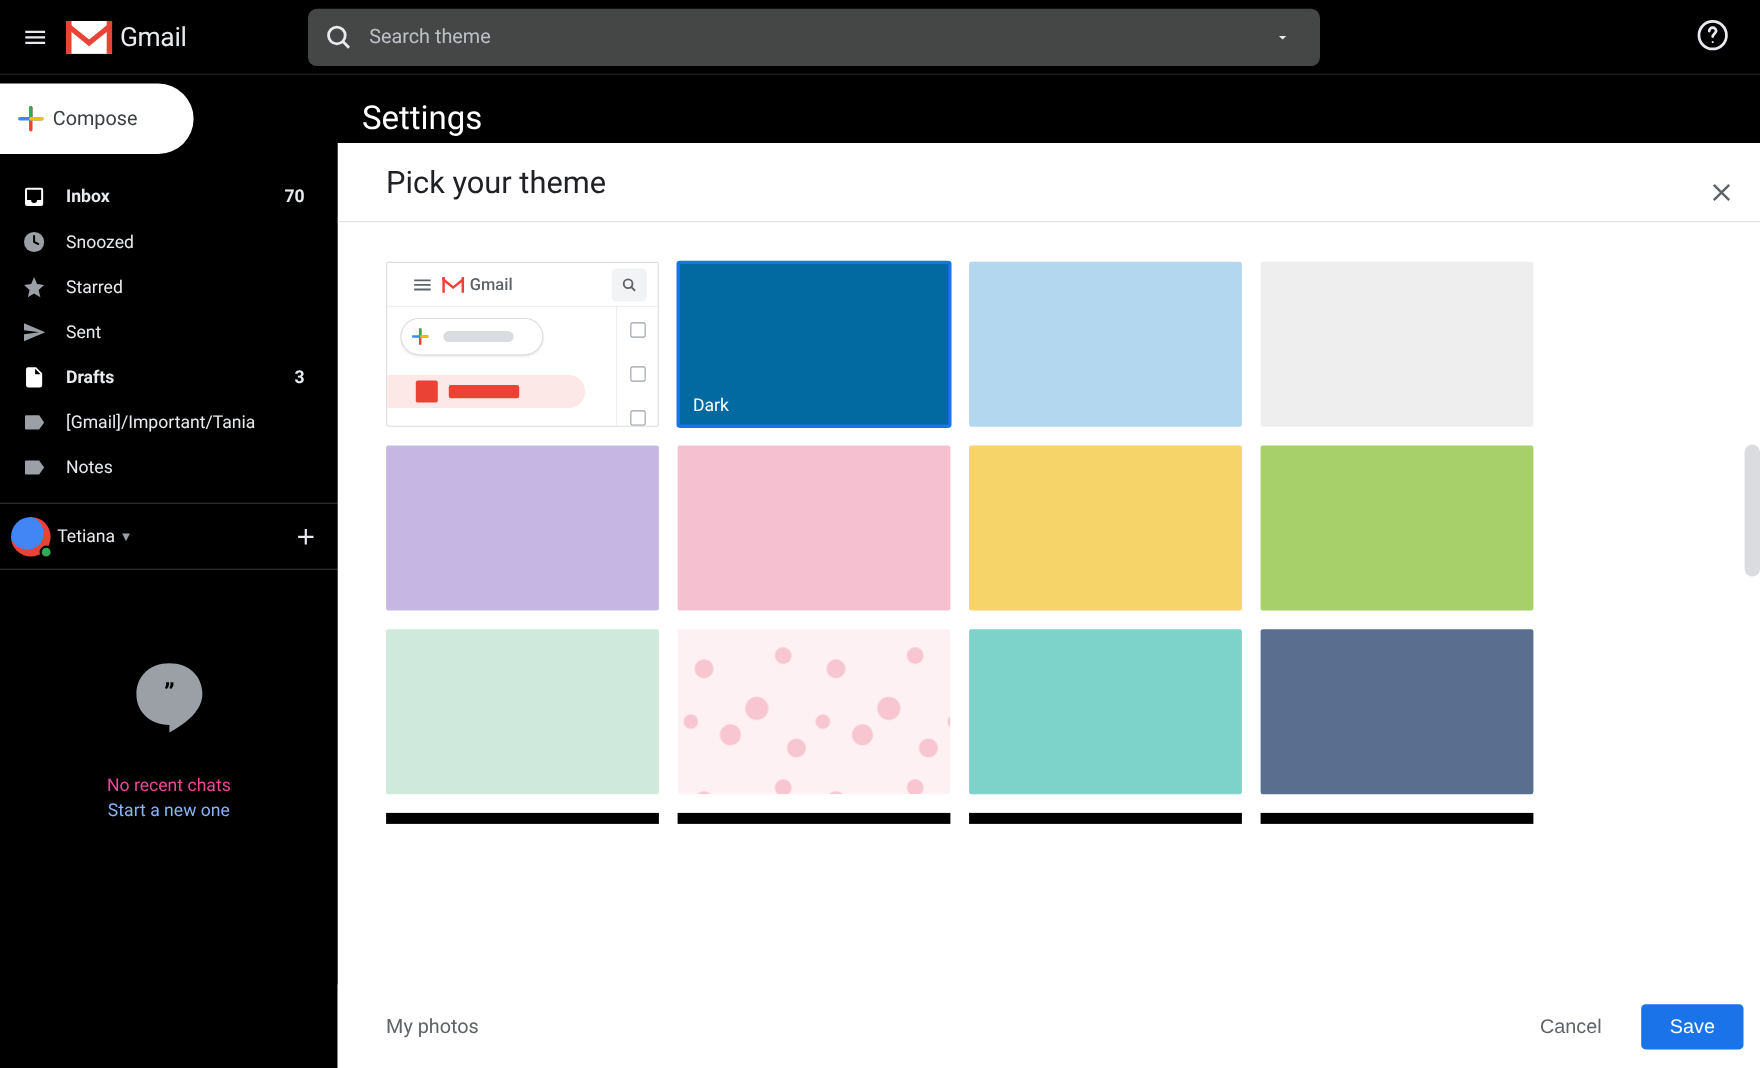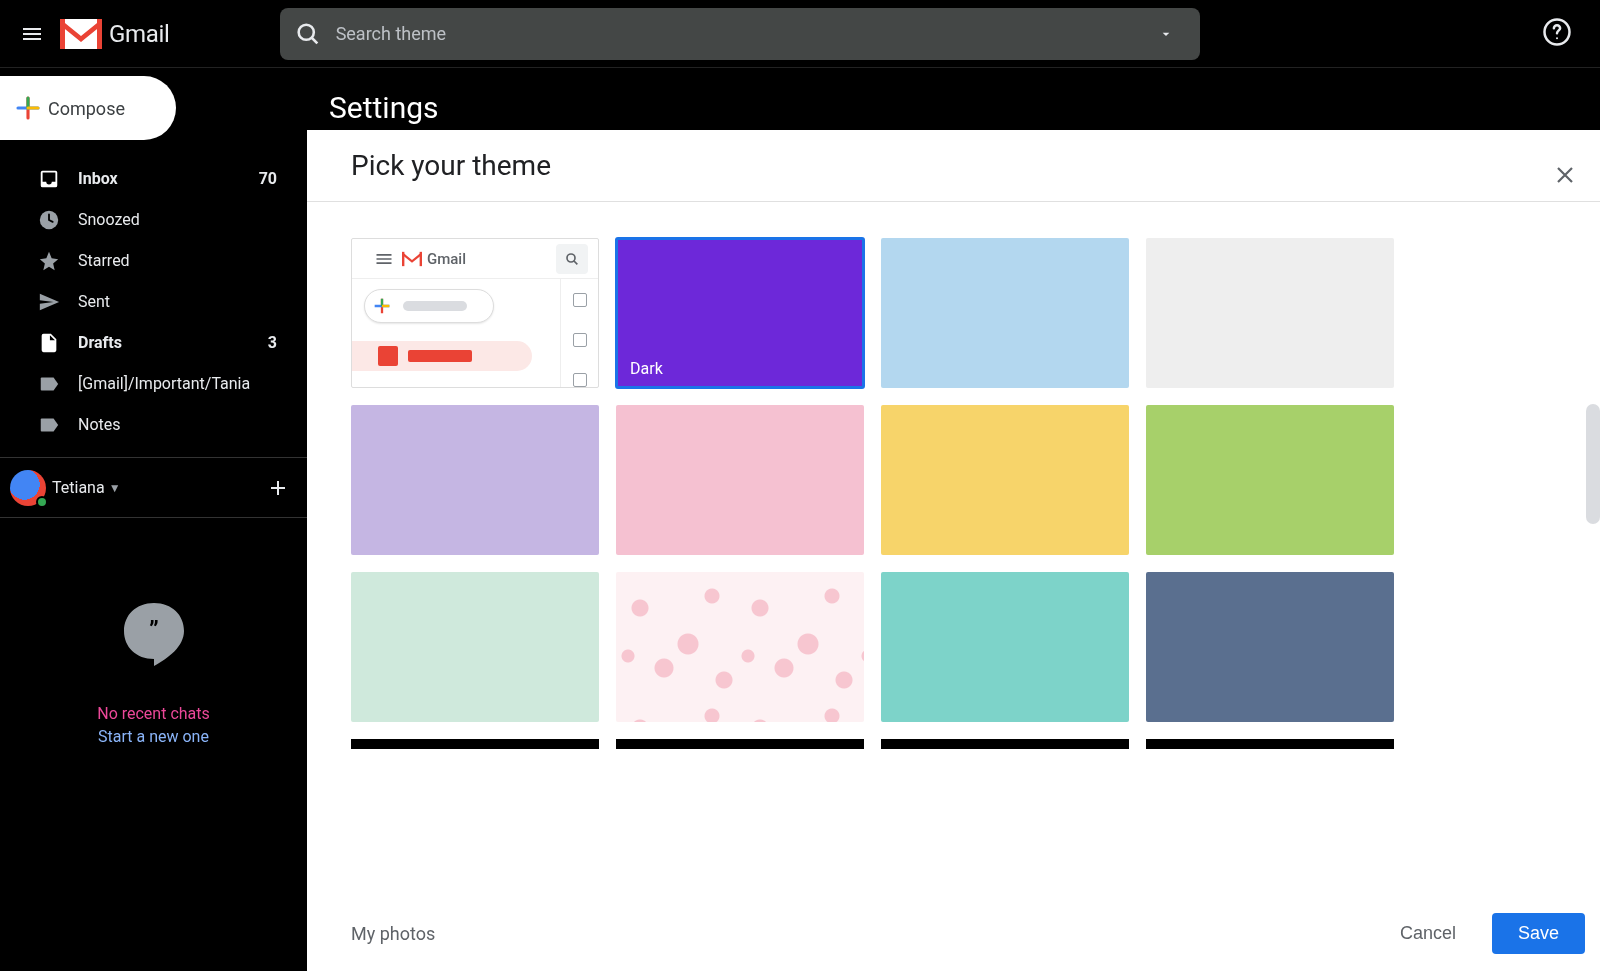--- a/index.html
+++ b/index.html
@@ -15,21 +15,21 @@
 .search-bar { margin-left: 110px; width: 920px; height: 52px; background: #444746; border-radius: 8px; display: flex; align-items: center; padding: 0 14px; }
 .search-icon { width: 28px; height: 28px; color: #e8eaed; }
 .search-text { margin-left: 14px; color: #bdc1c6; font-size: 18px; flex: 1; }
 .search-drop { color: #e8eaed; margin-left: auto; margin-right: 12px;}
 .help-btn { margin-left: auto; margin-right: 20px; }
 
 
 .sidebar { position: absolute; left: 0; top: 68px; width: 307px; bottom: 0; }
 .compose { background: #fff; color: #3c4043; border-radius: 0 32px 32px 0; height: 64px; width: 176px; display: flex; align-items: center; padding-left: 8px; margin: 8px 0 18px 0; font-size: 18px; cursor: pointer; box-shadow: 0 1px 3px rgba(0,0,0,0.15);}
 .compose .plus { width: 40px; height: 40px; display:flex; align-items:center; justify-content:center; }
-.nav-list { list-style: none; margin-left: 18px; }
+.nav-list { list-style: none; }
 .nav-item { display: flex; align-items: center; height: 41px; padding-left: 18px; font-size: 16px; color: #e8eaed; border-radius: 0 20px 20px 0; cursor: pointer;}
 .nav-item .ico { width: 26px; height: 26px; margin-right: 16px; display:flex; align-items:center; justify-content:center; color:#9aa0a6;}
 .nav-item .lbl { flex:1;}
 .nav-item .cnt { margin-right: 30px; font-weight: bold;}
 .nav-item.bold { font-weight: bold; }
 .nav-item.bold .ico{ color:#fff;}
 .hangouts-sep { border-top: 1px solid #333; margin-top: 12px;}
 .hangouts-head { display: flex; align-items: center; height: 60px; padding: 0 14px 0 10px; border-bottom: 1px solid #333;}
 .avatar { width: 36px; height: 36px; border-radius: 50%; background: radial-gradient(circle at 40% 40%, #4285f4 0%, #4285f4 50%, #ea4335 50%, #ea4335 100%); position: relative;}
 .presence { width:12px; height:12px; background:#34a853; border-radius:50%; border:2px solid #000; position:absolute; bottom:-2px; right:-2px;}
@@ -270,21 +270,21 @@
                   <span class="bar"></span>
                 </div>
               </div>
               <div class="td-right">
                 <span class="chk"></span>
                 <span class="chk"></span>
                 <span class="chk" style="margin-bottom:0"></span>
               </div>
             </div>
           </div>
-          <div class="theme-tile selected" style="background: #6d28d9;">
+          <div class="theme-tile selected" style="background: #0369a1;">
             <div class="theme-label">Dark</div>
           </div>
           <div class="theme-tile" style="background: rgb(179, 215, 239);"></div>
           <div class="theme-tile" style="background: rgb(238, 238, 238);"></div>
           <div class="theme-tile" style="background: rgb(197, 182, 227);"></div>
           <div class="theme-tile" style="background: rgb(245, 193, 209);"></div>
           <div class="theme-tile" style="background: rgb(247, 212, 106);"></div>
           <div class="theme-tile" style="background: rgb(167, 208, 106);"></div>
           <div class="theme-tile" style="background: rgb(207, 233, 220);"></div>
           <div class="theme-tile cherry-pattern"></div>

